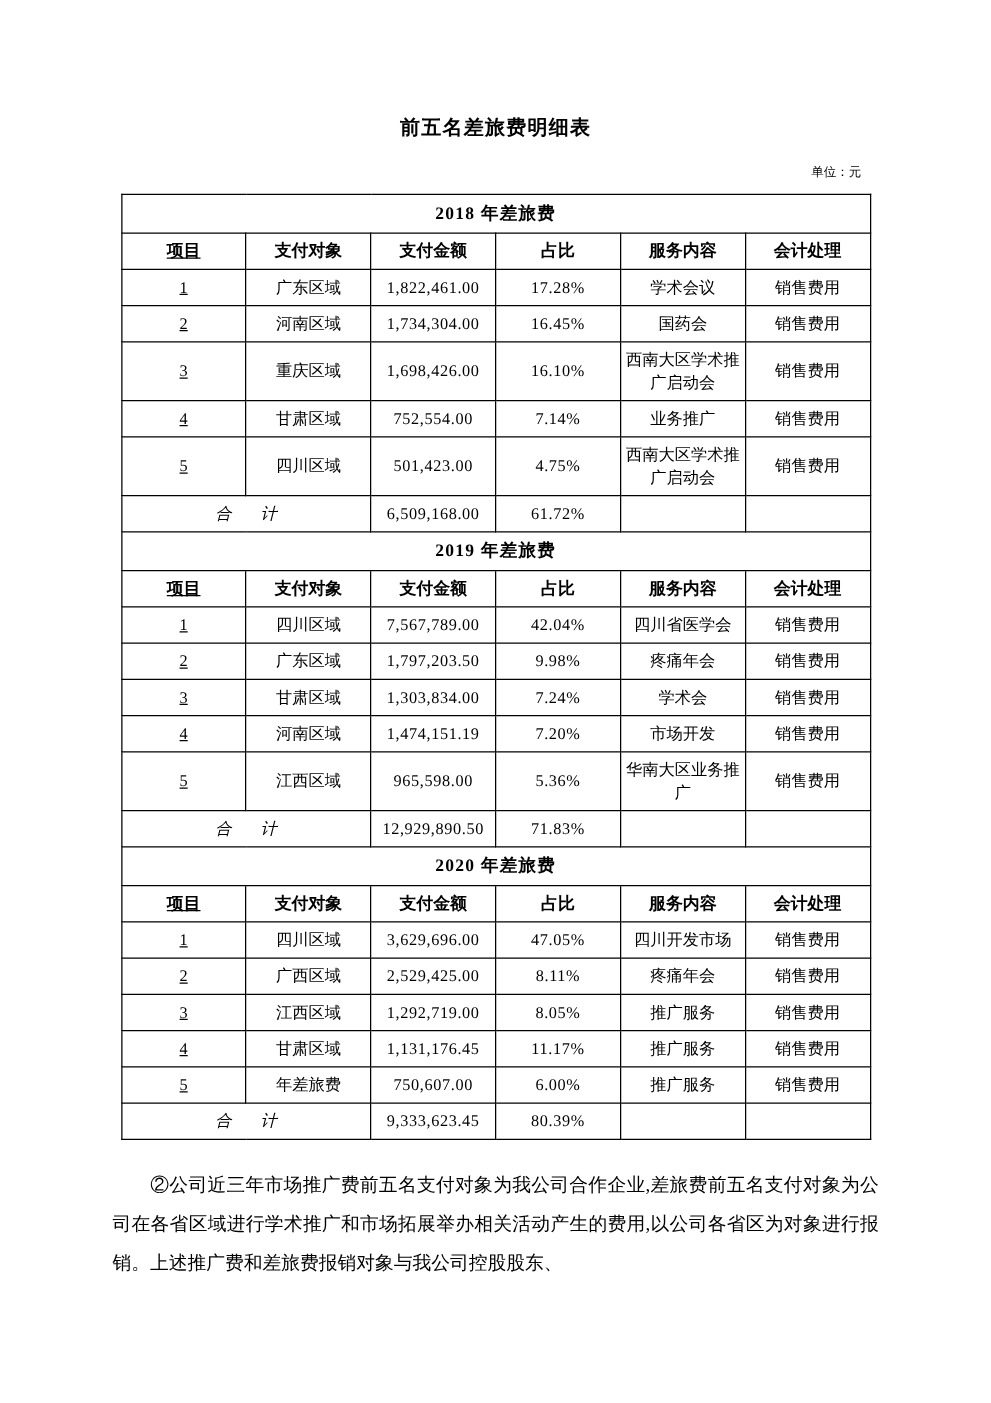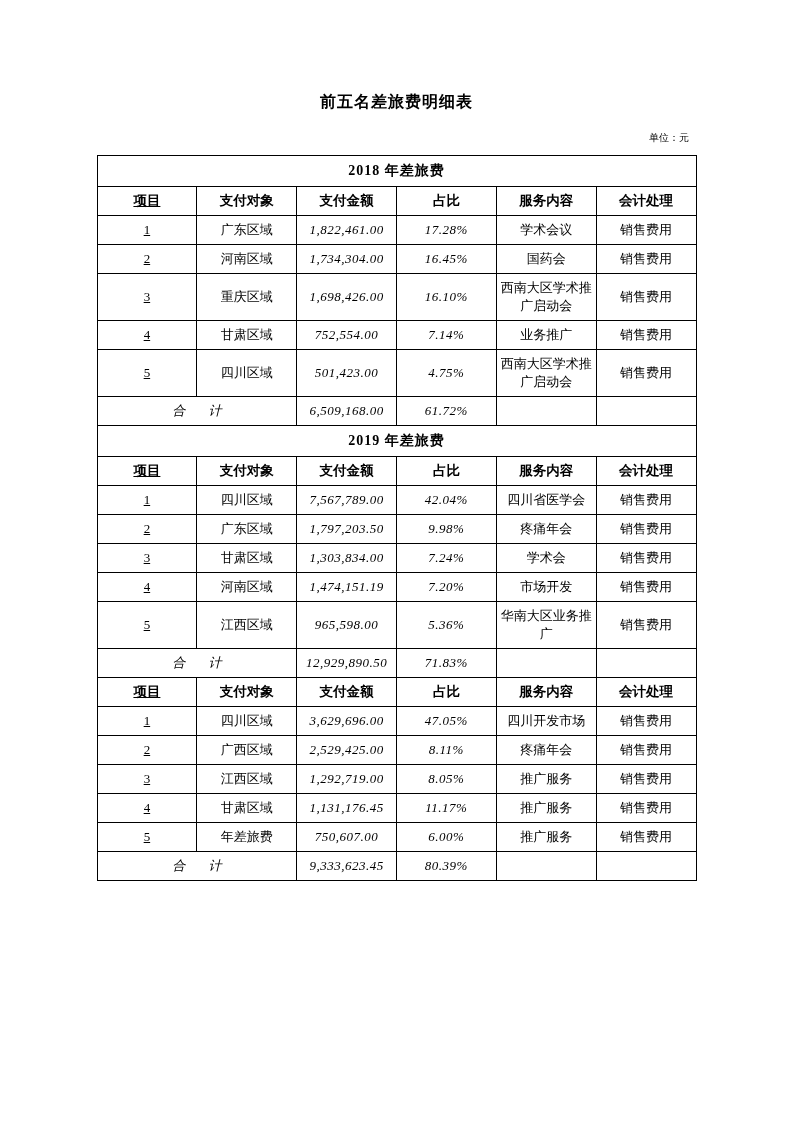--- a/index.html
+++ b/index.html
@@ -63,21 +63,20 @@
   }
   td.col-idx { width: 42px; text-decoration: underline; }
   td.col-payee { width: 78px; }
   td.col-amount { width: 118px; }
   td.col-ratio { width: 74px; margin-left: 28px; }
   td.col-service { width: 170px; margin-left: 34px; }
   td.col-acct { width: 84px; }
   td.num {
     font-family: "Liberation Serif", "DejaVu Serif", serif;
     letter-spacing: 0.5px;
-    font-style: italic;
   }
   td.total-label {
     letter-spacing: 10px;
     text-indent: 10px;
     font-style: italic;
   }
   .para {
     font-size: 15px;
     line-height: 31px;
     margin-top: 22px;
@@ -210,20 +209,23 @@
         <td class="col-acct">销售费用</td>
       </tr>
       <tr>
         <td class="total-label" colspan="2">合    计</td>
         <td class="col-amount num">12,929,890.50</td>
         <td class="col-ratio num">71.83%</td>
         <td class="col-service"></td>
         <td class="col-acct"></td>
       </tr>
 
+      <tr class="section-row">
+        <td colspan="6">2020 年差旅费</td>
+      </tr>
       <tr class="head-row">
         <td class="col-idx">项目</td>
         <td class="col-payee">支付对象</td>
         <td class="col-amount">支付金额</td>
         <td class="col-ratio">占比</td>
         <td class="col-service">服务内容</td>
         <td class="col-acct">会计处理</td>
       </tr>
       <tr>
         <td class="col-idx">1</td>
@@ -268,14 +270,15 @@
       <tr>
         <td class="total-label" colspan="2">合    计</td>
         <td class="col-amount num">9,333,623.45</td>
         <td class="col-ratio num">80.39%</td>
         <td class="col-service"></td>
         <td class="col-acct"></td>
       </tr>
     </tbody>
   </table>
 
+  <div class="para"><span class="indent"></span><span>②公司近三年市场推广费前五名支付对象为我公司合作企业,差旅费前五名支付对象为公司在各省区域进行学术推广和市场拓展举办相关活动产生的费用,以公司各省区为对象进行报销。上述推广费和差旅费报销对象与我公司控股股东、</span></div>
 
 </div>
 
 </body></html>

